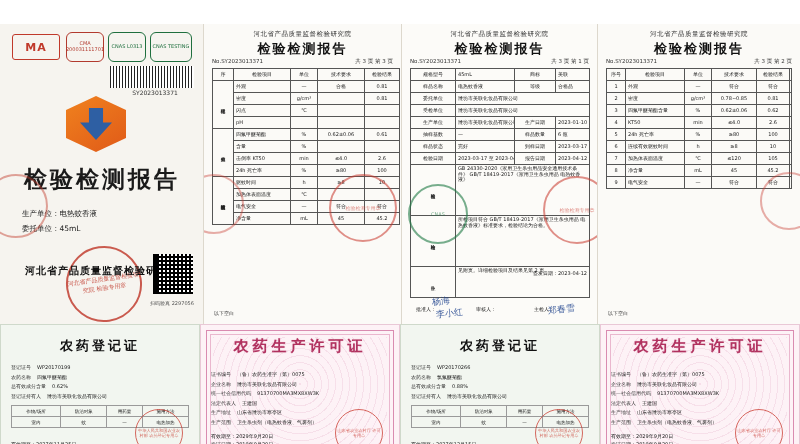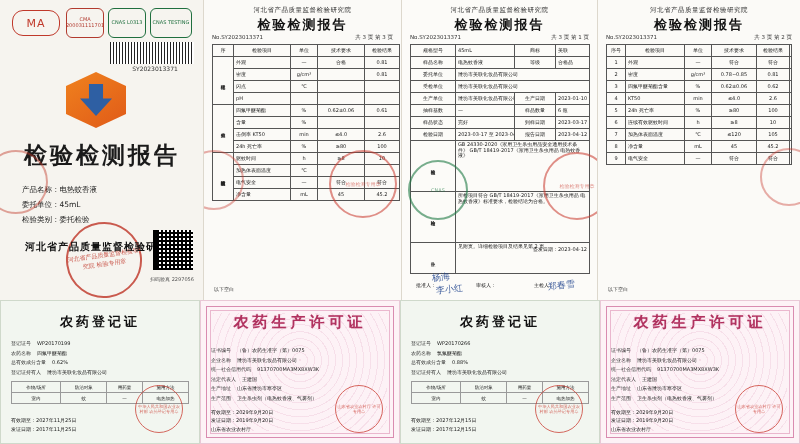--- a/index.html
+++ b/index.html
@@ -3,32 +3,32 @@
 <meta charset="utf-8">
 <style>
   html,body{margin:0;padding:0;}
   body{
     width:800px;height:444px;
     background:#ffffff;
     font-family:"DejaVu Sans","Liberation Sans",sans-serif;
     overflow:hidden;
     position:relative;
   }
-  .sheet{position:absolute;overflow:hidden;box-sizing:border-box;}
+  .sheet{position:absolute;overflow:hidden;box-sizing:border-box;margin-top:24px;}
 
   
   .top{top:0;height:300px;background:#f3f1ec;}
   .c1{left:0;width:204px;background:#f6f4ef;border-right:1px solid #ddd8cd;}
   .c2{left:204px;width:198px;background:#fbfaf7;border-right:1px solid #ddd8cd;}
   .c3{left:402px;width:196px;background:#fcfbf8;border-right:1px solid #ddd8cd;}
   .c4{left:598px;width:202px;background:#fbfaf7;}
 
   
-  .mabox{position:absolute;left:12px;top:10px;width:46px;height:24px;border:1.6px solid #c0392b;border-radius:11px;
-    display:flex;align-items:center;justify-content:center;color:#c0392b;font-weight:normal;font-size:11px;letter-spacing:1px;}
+  .mabox{position:absolute;left:12px;top:10px;width:46px;height:24px;border:1.6px solid #c0392b;border-radius:3px;
+    display:flex;align-items:center;justify-content:center;color:#c0392b;font-weight:bold;font-size:11px;letter-spacing:1px;}
   .seal-rnd{position:absolute;border:1.4px solid #1f6f3e;border-radius:50%;
     display:flex;flex-direction:column;align-items:center;justify-content:center;color:#1f6f3e;font-size:5px;line-height:1.15;text-align:center;}
   .s1{left:66px;top:8px;width:36px;height:28px;border-radius:6px;border-color:#b23a2e;color:#b23a2e;}
   .s2{left:108px;top:8px;width:36px;height:28px;border-radius:6px;border-color:#1f6f3e;color:#1f6f3e;}
   .s3{left:150px;top:8px;width:40px;height:28px;border-radius:6px;border-color:#1f6f3e;color:#1f6f3e;}
 
   .barcode{position:absolute;left:110px;top:42px;width:84px;height:22px;
     background:repeating-linear-gradient(90deg,#222 0 1px,#fff 1px 3px,#222 3px 4px,#fff 4px 6px);}
   .barcode-no{position:absolute;left:110px;top:65px;width:90px;font-size:6px;color:#333;text-align:center;}
 
@@ -120,23 +120,22 @@
   <div class="barcode-no">SY2023013371</div>
 
   <div class="logo">
     <div class="hex"></div>
       <div class="arrow"></div>
   </div>
 
   <div class="big-title">检验检测报告</div>
 
   <div class="cover-info">
-    <div>产品名称：电热蚊香液</div>
+    <div>生产单位：电热蚊香液</div>
     <div>委托单位：45mL</div>
-    <div>检验类别：委托检验</div>
   </div>
 
   <div class="leftseal"></div>
   <div class="cover-stamp">河北省产品质量监督检验研究院 检验专用章</div>
   <div class="cover-org">河北省产品质量监督检验研究院</div>
   <div class="qr"></div>
   <div class="qr-cap">扫码验真 2297056</div>
 </div>
 
 <div class="sheet top c2">

